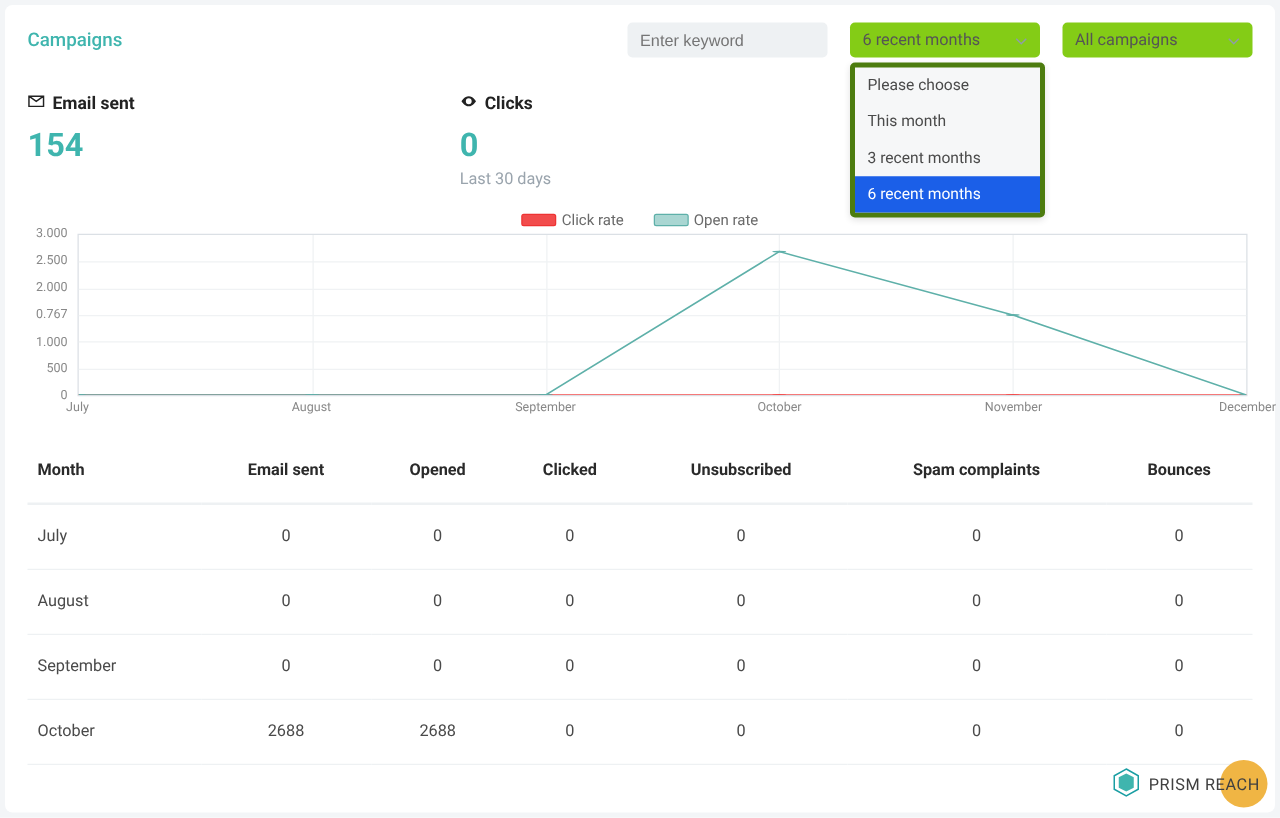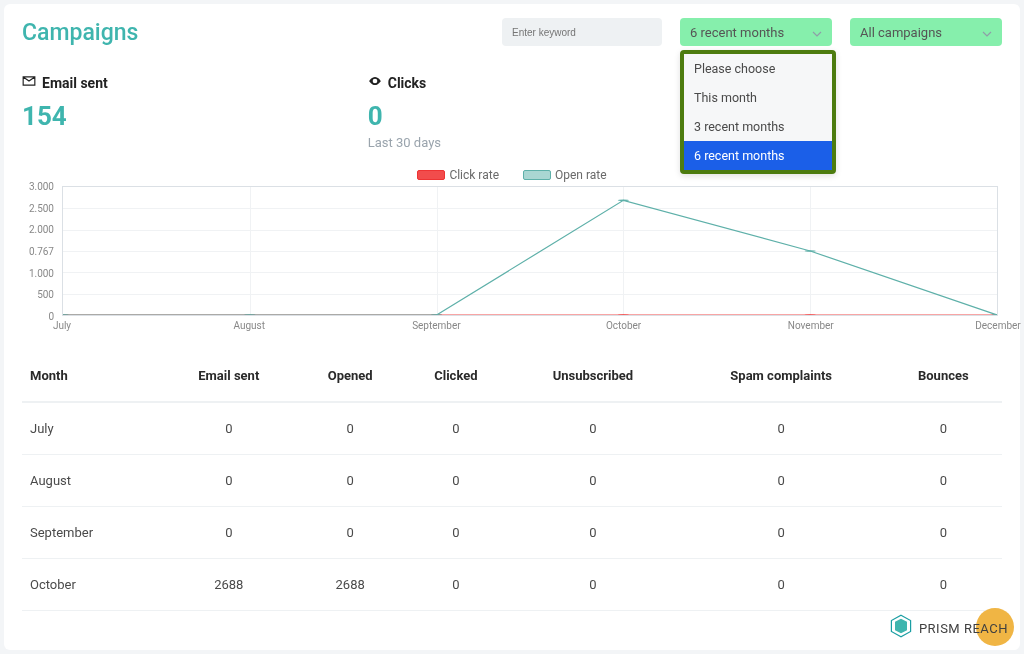--- a/index.html
+++ b/index.html
@@ -22,41 +22,41 @@
     position: relative;
   }
   .topbar {
     display: flex;
     align-items: center;
     justify-content: space-between;
     margin-bottom: 28px;
   }
   .title {
     color: #3fb5ae;
-    font-size: 23px;
+    font-size: 15px;
     font-weight: 500;
   }
   .controls {
     display: flex;
     gap: 18px;
     align-items: center;
   }
   .search {
     width: 140px;
     height: 28px;
     border: none;
     background: #eef1f3;
     border-radius: 4px;
     padding: 0 10px;
-    font-size: 10px;
+    font-size: 13px;
     color: #555;
   }
   .select {
     height: 28px;
-    background: #86efac;
+    background: #84cc16;
     border-radius: 4px;
     display: flex;
     align-items: center;
     justify-content: space-between;
     padding: 0 10px;
     font-size: 13px;
     color: #555;
     cursor: pointer;
     position: relative;
   }

